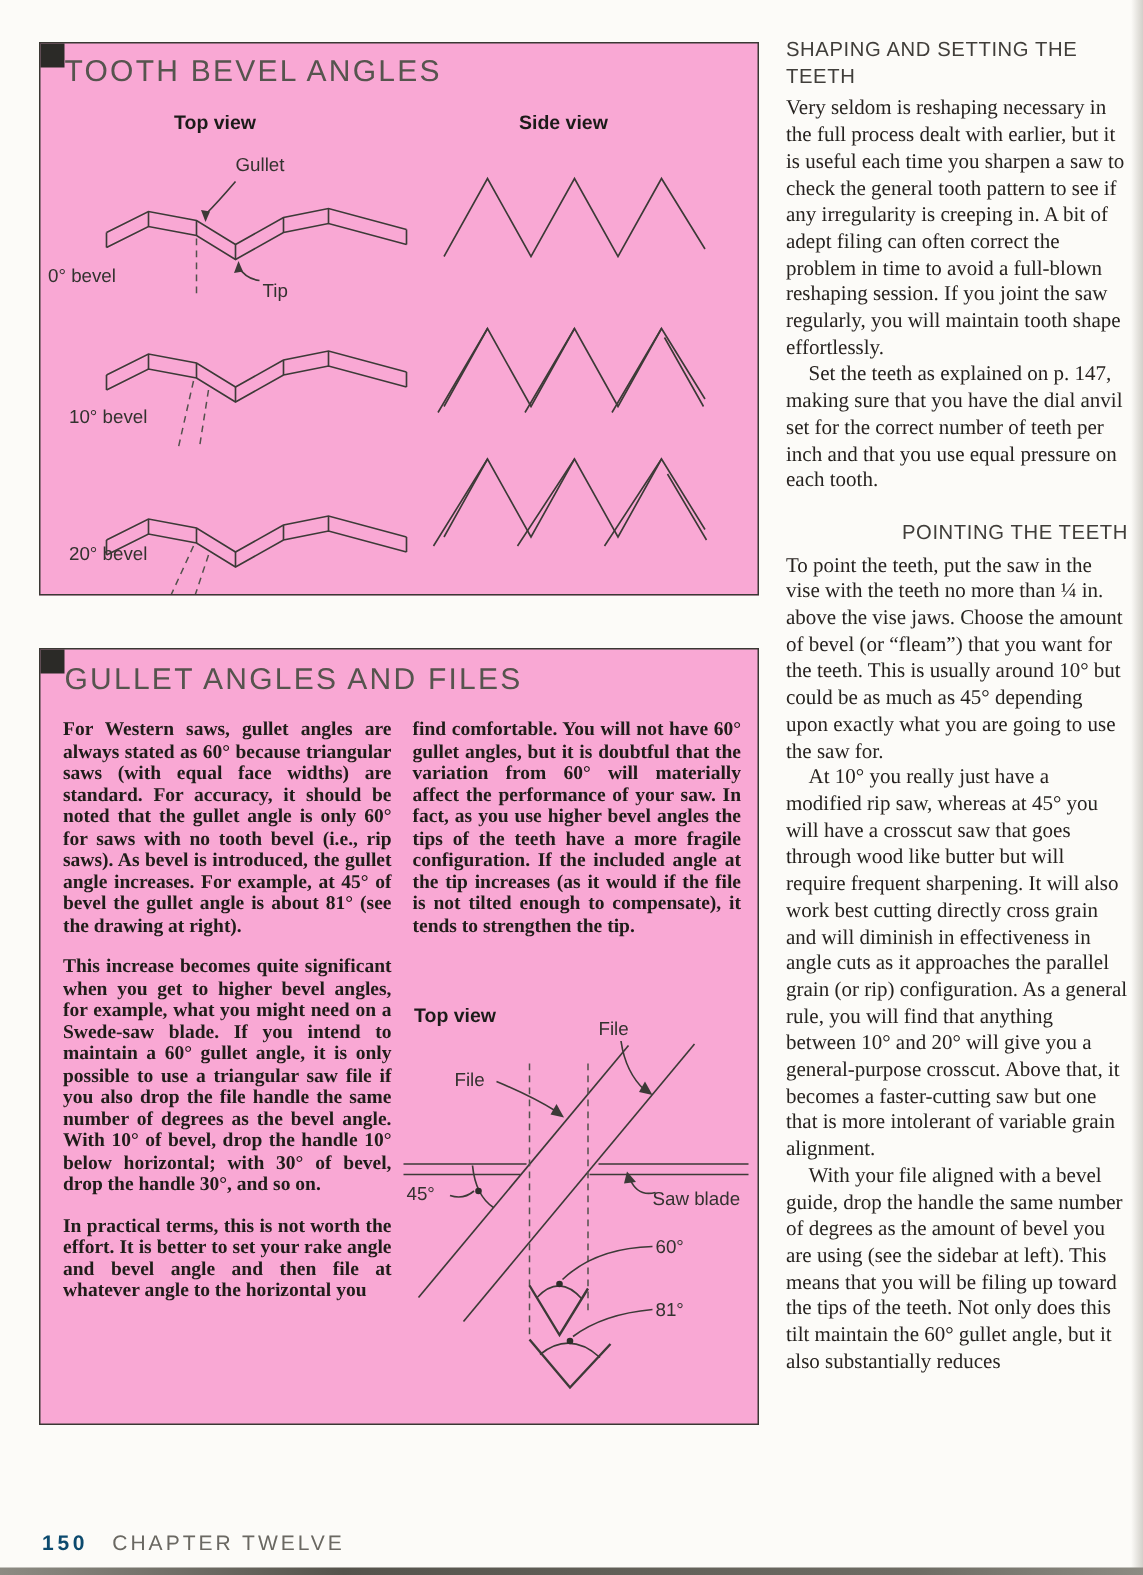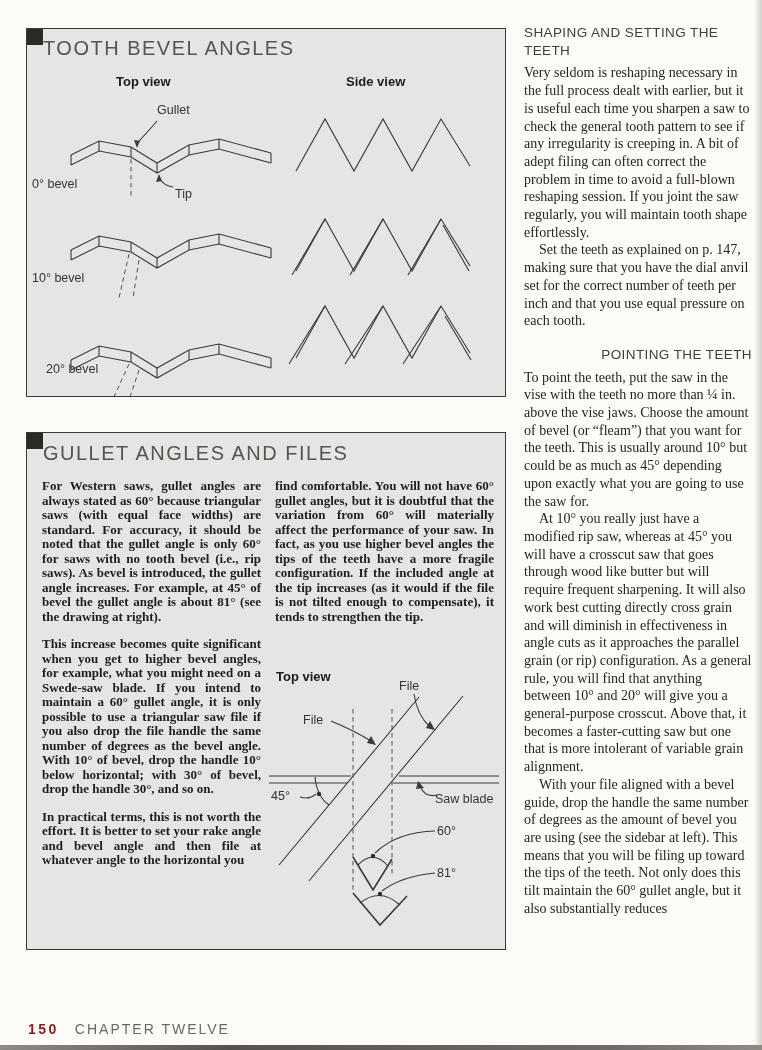--- a/index.html
+++ b/index.html
@@ -2,21 +2,21 @@
 <html><head>
 <meta charset="utf-8">
 <style>
   html,body{margin:0;padding:0;background:#e9e7e2;}
   .page{position:relative;width:762px;height:1050px;background:#fcfbf8;overflow:hidden;
         font-family:"Liberation Sans",sans-serif;}
   .edge-bottom{position:absolute;left:0;bottom:0;width:762px;height:5px;
         background:linear-gradient(to right,#8d8b83,#55534c 30%,#6e6c64 80%,#8d8b83);}
   .edge-right{position:absolute;top:0;right:0;width:8px;height:1050px;
         background:linear-gradient(to left,rgba(160,156,146,.45),rgba(160,156,146,0));}
-  .sbox{position:absolute;border:1px solid #3a3834;background:#e5e5e5;overflow:hidden;}
+  .sbox{position:absolute;border:1px solid #3a3834;background:#f9a8d4;overflow:hidden;}
   .corner{position:absolute;width:17px;height:17px;background:#2b2a27;top:-1px;left:-1px;}
   .boxtitle{position:absolute;font-size:20px;letter-spacing:1.5px;color:#56544e;
         font-weight:400;white-space:nowrap;}
   .dheading{position:absolute;font-size:13px;font-weight:bold;color:#1c1b19;white-space:nowrap;}
   .dlabel{position:absolute;font-size:12.5px;color:#33322f;white-space:nowrap;}
   .svgabs{position:absolute;}
   svg{display:block;overflow:visible;}
   .ln{fill:none;stroke:#3c3a37;stroke-width:1.1px;}
   .ln2{fill:none;stroke:#3c3a37;stroke-width:1.6px;}
   .dash{fill:none;stroke:#53514d;stroke-width:1px;stroke-dasharray:4.5 3.5;}
@@ -26,21 +26,21 @@
         font-size:13px;line-height:14.5px;color:#201d1a;text-align:justify;}
   .serifbold p{margin:0 0 13px 0;}
   .rightcol{position:absolute;left:524px;top:24px;width:228px;
         font-family:"Liberation Serif",serif;font-size:14px;line-height:17.7px;color:#272320;}
   .rightcol h3{font-family:"Liberation Sans",sans-serif;font-size:13.5px;font-weight:400;
         letter-spacing:.4px;color:#403e3a;margin:0 0 5px 0;}
   .rightcol h3.second{margin-top:16px;text-align:right;}
   .rightcol p{margin:0;}
   .rightcol p.ind{text-indent:15px;}
   .footer{position:absolute;left:28px;top:1020px;white-space:nowrap;}
-  .pagenum{font-size:14px;font-weight:bold;letter-spacing:2.5px;color:#7f1d1d;}
+  .pagenum{font-size:14px;font-weight:bold;letter-spacing:2.5px;color:#0c4a6e;}
   .chapter{font-size:14px;letter-spacing:2px;color:#6a6862;margin-left:16px;}
 </style>
 </head>
 <body>
 
 <div class="page">
 
   <div class="sbox" style="left:26px;top:28px;width:478px;height:367px;">
     <div class="corner"></div>
     <div class="boxtitle" style="left:16px;top:8px;">TOOTH BEVEL ANGLES</div>
@@ -63,21 +63,21 @@
         <path class="ln" d="M106,76 Q97,75 92,67"></path>
         <polygon class="ah" points="92,63 89,71 95,70"></polygon>
       </svg>
     </div>
     <div class="svgabs" style="left:266px;top:82px;">
       <svg width="180" height="65" viewBox="0 0 180 65">
         <path class="ln" d="M3,60 L32,8 L61,60 L90,8 L119,60 L148,8 L177,55"></path>
       </svg>
     </div>
 
-    <span class="dlabel" style="left:5px;top:242px;">10° bevel</span>
+    <span class="dlabel" style="left:19px;top:242px;">10° bevel</span>
     <div class="svgabs" style="left:40px;top:177px;">
       <svg width="210" height="120" viewBox="0 0 210 120">
         <path class="ln" d="M4,44 L32,30 L64,36 L90,52 L122,34 L152,28 L204,42"></path>
         <path class="ln" d="M4,54 L32,40 L64,46 L90,62 L122,44 L152,38 L204,52"></path>
         <path class="ln" d="M4,44 V54 M32,30 V40 M64,36 V46 M90,52 V62 M122,34 V44 M152,28 V38 M204,42 V52"></path>
         <path class="dash" d="M62,48 L52,92 M72,54 L66,92"></path>
       </svg>
     </div>
     <div class="svgabs" style="left:266px;top:182px;">
       <svg width="180" height="70" viewBox="0 0 180 70">

